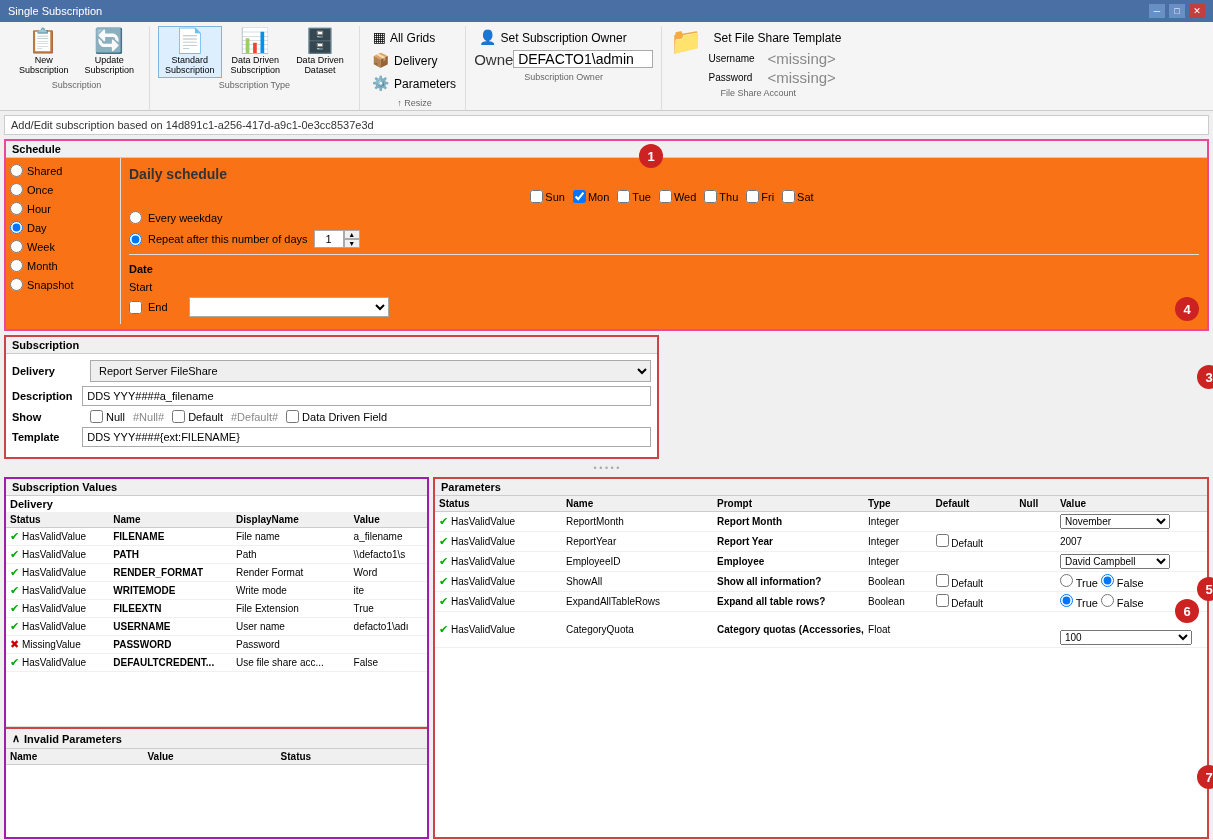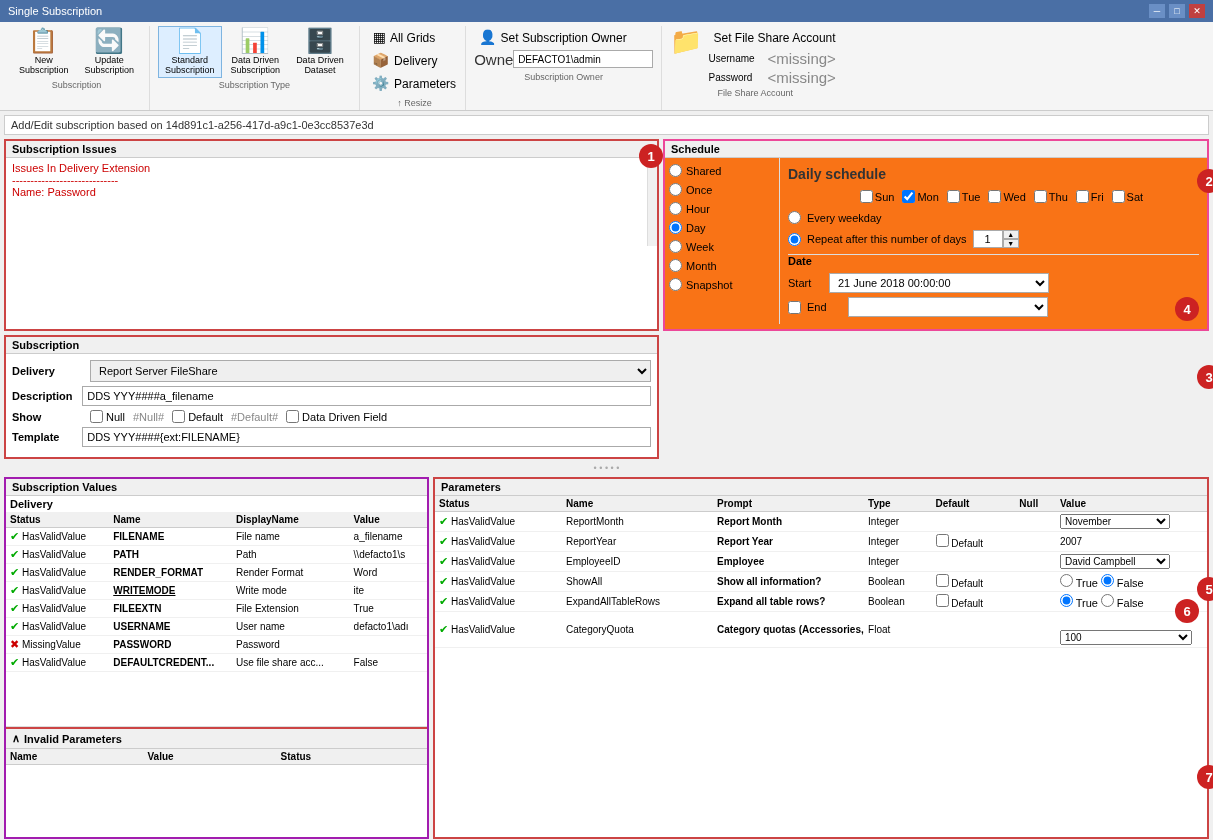--- a/index.html
+++ b/index.html
@@ -26,21 +26,21 @@
     .ribbon-items { display: flex; gap: 2px; align-items: flex-end; }
     .ribbon-btn { display: flex; flex-direction: column; align-items: center; padding: 2px 6px; cursor: pointer; border: 1px solid transparent; background: transparent; min-width: 50px; }
     .ribbon-btn.active { background: #ddeeff; border-color: #7eb4e0; }
     .ribbon-btn .icon { font-size: 24px; line-height: 1; }
     .ribbon-btn .label { font-size: 9px; text-align: center; margin-top: 2px; white-space: nowrap; }
     .ribbon-btn.small { flex-direction: row; gap: 4px; padding: 2px 4px; min-width: auto; }
     .ribbon-btn.small .icon { font-size: 14px; }
     .ribbon-btn.small .label { font-size: 12px; text-align: center; }
     .owner-row { display: flex; align-items: center; gap: 4px; margin-bottom: 2px; }
     .owner-label { font-size: 15px; color: #333; width: 35px; }
-    .owner-input { border: 1px solid #aaa; background: white; padding: 1px 4px; font-size: 10px; width: 140px; height: 18px; }
+    .owner-input { border: 1px solid #aaa; background: white; padding: 1px 4px; font-size: 14px; width: 140px; height: 18px; }
 
     
     .main-content { display: flex; flex-direction: column; padding: 4px; gap: 4px; height: calc(840px - 108px); }
     
     .breadcrumb-bar { background: white; border: 1px solid #ccc; padding: 3px 6px; font-size: 11px; color: #333; }
     
     .content-row { display: flex; gap: 4px; flex: 0 0 auto; }
     
     
     .issues-panel { flex: 0 0 655px; border: 2px solid #cc4444; background: white; }
@@ -57,21 +57,21 @@
     .radio-item input { cursor: pointer; }
     
     
     .daily-title { font-size: 14px; font-weight: bold; margin-bottom: 8px; color: #333; }
     .daily-option { display: flex; align-items: center; gap: 6px; margin-bottom: 6px; }
     .daily-option label { font-size: 11px; }
     .days-row { display: flex; gap: 8px; margin-left: 16px; margin-bottom: 8px; flex-wrap: wrap; justify-content: center; }
     .day-item { display: flex; align-items: center; gap: 2px; font-size: 11px; }
     
     
-    .date-section { border-top: 1px solid #ddd; padding-top: 0; margin-top: 4px; }
+    .date-section { border-top: 1px solid #ddd; padding-top: 8px; margin-top: 4px; }
     .date-title { font-weight: bold; margin-bottom: 6px; }
     .date-row { display: flex; align-items: center; gap: 6px; margin-bottom: 4px; }
     .date-row label { width: 35px; font-size: 11px; }
     .date-row input[type=checkbox] { }
     .date-dropdown { border: 1px solid #aaa; padding: 2px 4px; font-size: 11px; height: 20px; background: white; width: 220px; }
     
     
     .subscription-panel { flex: 0 0 655px; border: 2px solid #cc4444; background: white; }
     .sub-form { padding: 6px; }
     .form-row { display: flex; align-items: center; gap: 8px; margin-bottom: 4px; }
@@ -206,21 +206,21 @@
         </div>
       </div>
       <div class="ribbon-group-label">Subscription Owner</div>
     </div>
 
     <div class="ribbon-group" style="border-right:none;">
       <div style="display:flex; gap:6px; align-items:flex-start;">
         <span style="font-size:26px;">📁</span>
         <div style="display:flex; flex-direction:column; gap:2px;">
           <button class="ribbon-btn small">
-            <span class="label">Set File Share Account</span>
+            <span class="label">Set File Share Template</span>
           </button>
           <div class="fs-row">
             <span class="fs-label">Username</span>
             <span class="fs-value">&lt;missing&gt;</span>
           </div>
           <div class="fs-row">
             <span class="fs-label">Password</span>
             <span class="fs-value">&lt;missing&gt;</span>
           </div>
         </div>
@@ -232,33 +232,20 @@
 </div>
 
 <div class="main-content">
 
   <div class="breadcrumb-bar">Add/Edit subscription based on 14d891c1-a256-417d-a9c1-0e3cc8537e3d</div>
 
   <div class="content-row" style="position:relative;">
 
     <span class="num-circle" style="right:546px; top:5px; z-index:10;">1</span>
 
-    <div class="issues-panel" style="width:655px;">
-      <div class="panel-header">Subscription Issues</div>
-      <div style="display:flex; height:88px;">
-        <div class="issues-content" style="flex:1;">
-          <div>Issues In Delivery Extension</div>
-          <div>-----------------------------</div>
-          <div>Name: Password</div>
-        </div>
-        <div style="width:10px; background:#f0f0f0; border-left:1px solid #ddd;"></div>
-      </div>
-
-      <span class="num-circle" style="right:-12px; top:30px; z-index:10;">2</span>
-    </div>
 
     <div class="schedule-panel" style="flex:1; position:relative;">
       <div class="panel-header">Schedule</div>
       <div class="schedule-row" style="height:calc(100% - 22px);">
 
         <div class="schedule-left">
           <div class="radio-item">
             <input type="radio" name="schedule" style="">
             <label>Shared</label>
           </div>
@@ -337,23 +324,20 @@
                 <button class="spinner-btn">▲</button>
                 <button class="spinner-btn">▼</button>
               </div>
             </div>
           </div>
 
           <div class="date-section">
             <div class="date-title">Date</div>
             <div class="date-row">
               <label>Start</label>
-              <select class="date-dropdown">
-                <option>21 June 2018 00:00:00</option>
-              </select>
             </div>
             <div class="date-row">
               <input type="checkbox" style="">
               <label>End</label>
               <select class="date-dropdown" style="width:200px;">
               </select>
             </div>
           </div>
 
           <span class="num-circle" style="position:absolute; right:8px; bottom:8px;">4</span>
@@ -447,21 +431,21 @@
     <td>\\defacto1\s</td>
   </tr>
               <tr>
     <td><span style="color:#00aa00;">✔</span> HasValidValue</td>
     <td style="font-weight:bold;">RENDER_FORMAT</td>
     <td>Render Format</td>
     <td>Word</td>
   </tr>
               <tr>
     <td><span style="color:#00aa00;">✔</span> HasValidValue</td>
-    <td style="font-weight:bold;text-decoration:underline;">WRITEMODE</td>
+    <td style="font-weight:bold;">WRITEMODE</td>
     <td>Write mode</td>
     <td>ite</td>
   </tr>
               <tr>
     <td><span style="color:#00aa00;">✔</span> HasValidValue</td>
     <td style="font-weight:bold;">FILEEXTN</td>
     <td>File Extension</td>
     <td>True</td>
   </tr>
               <tr>

